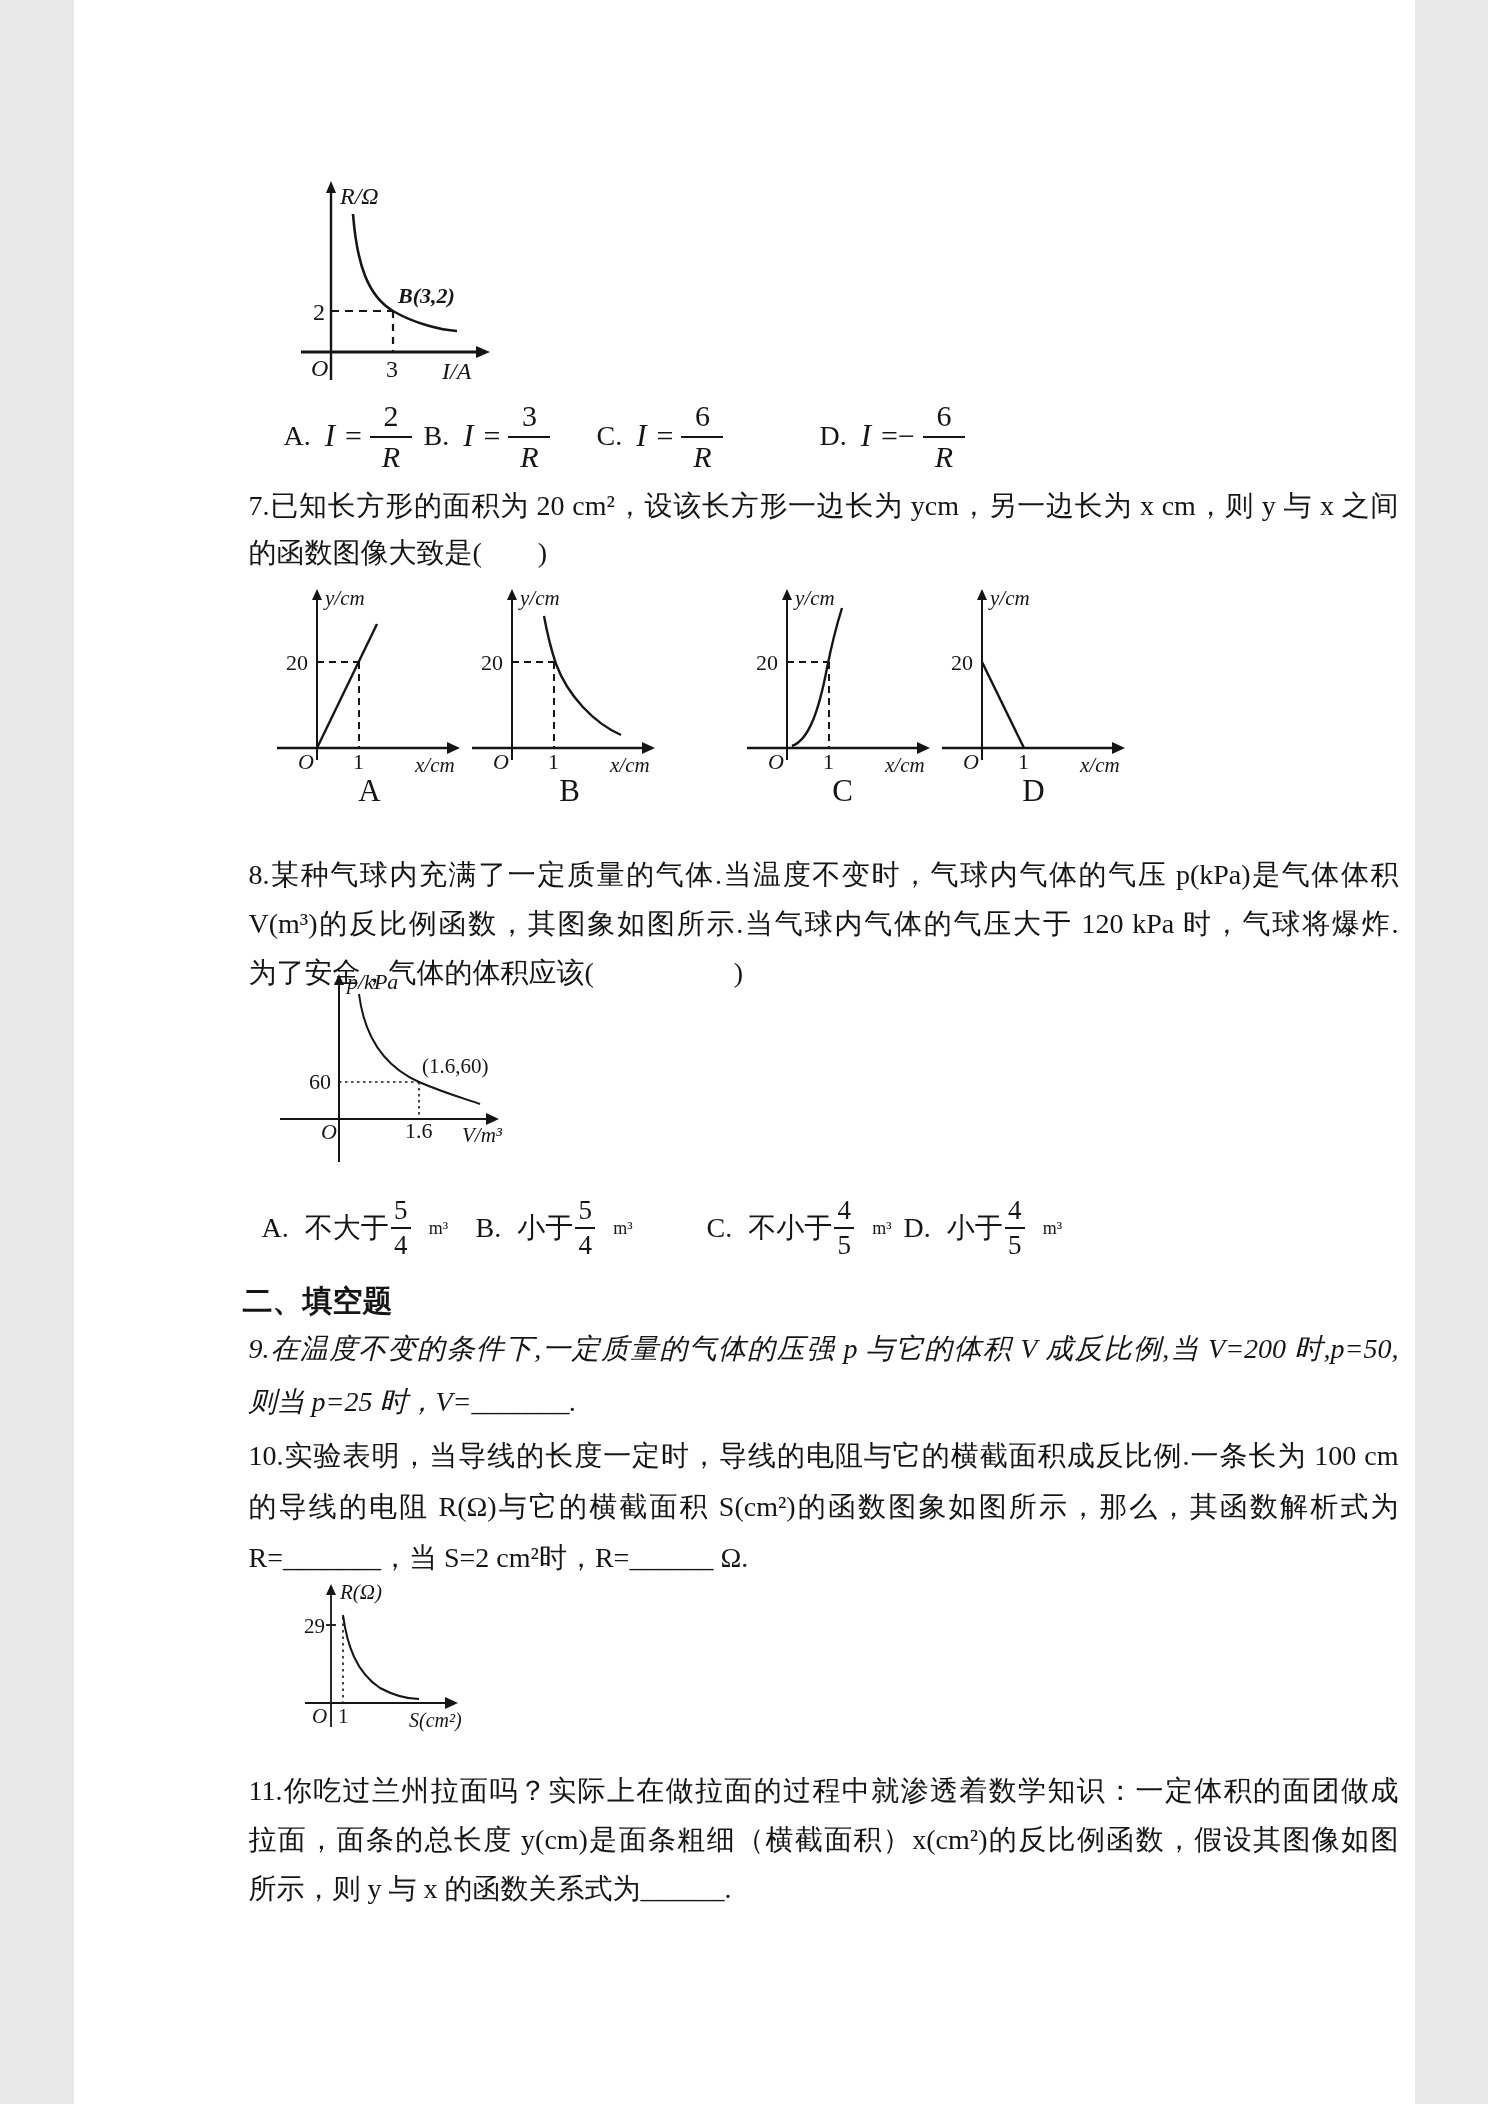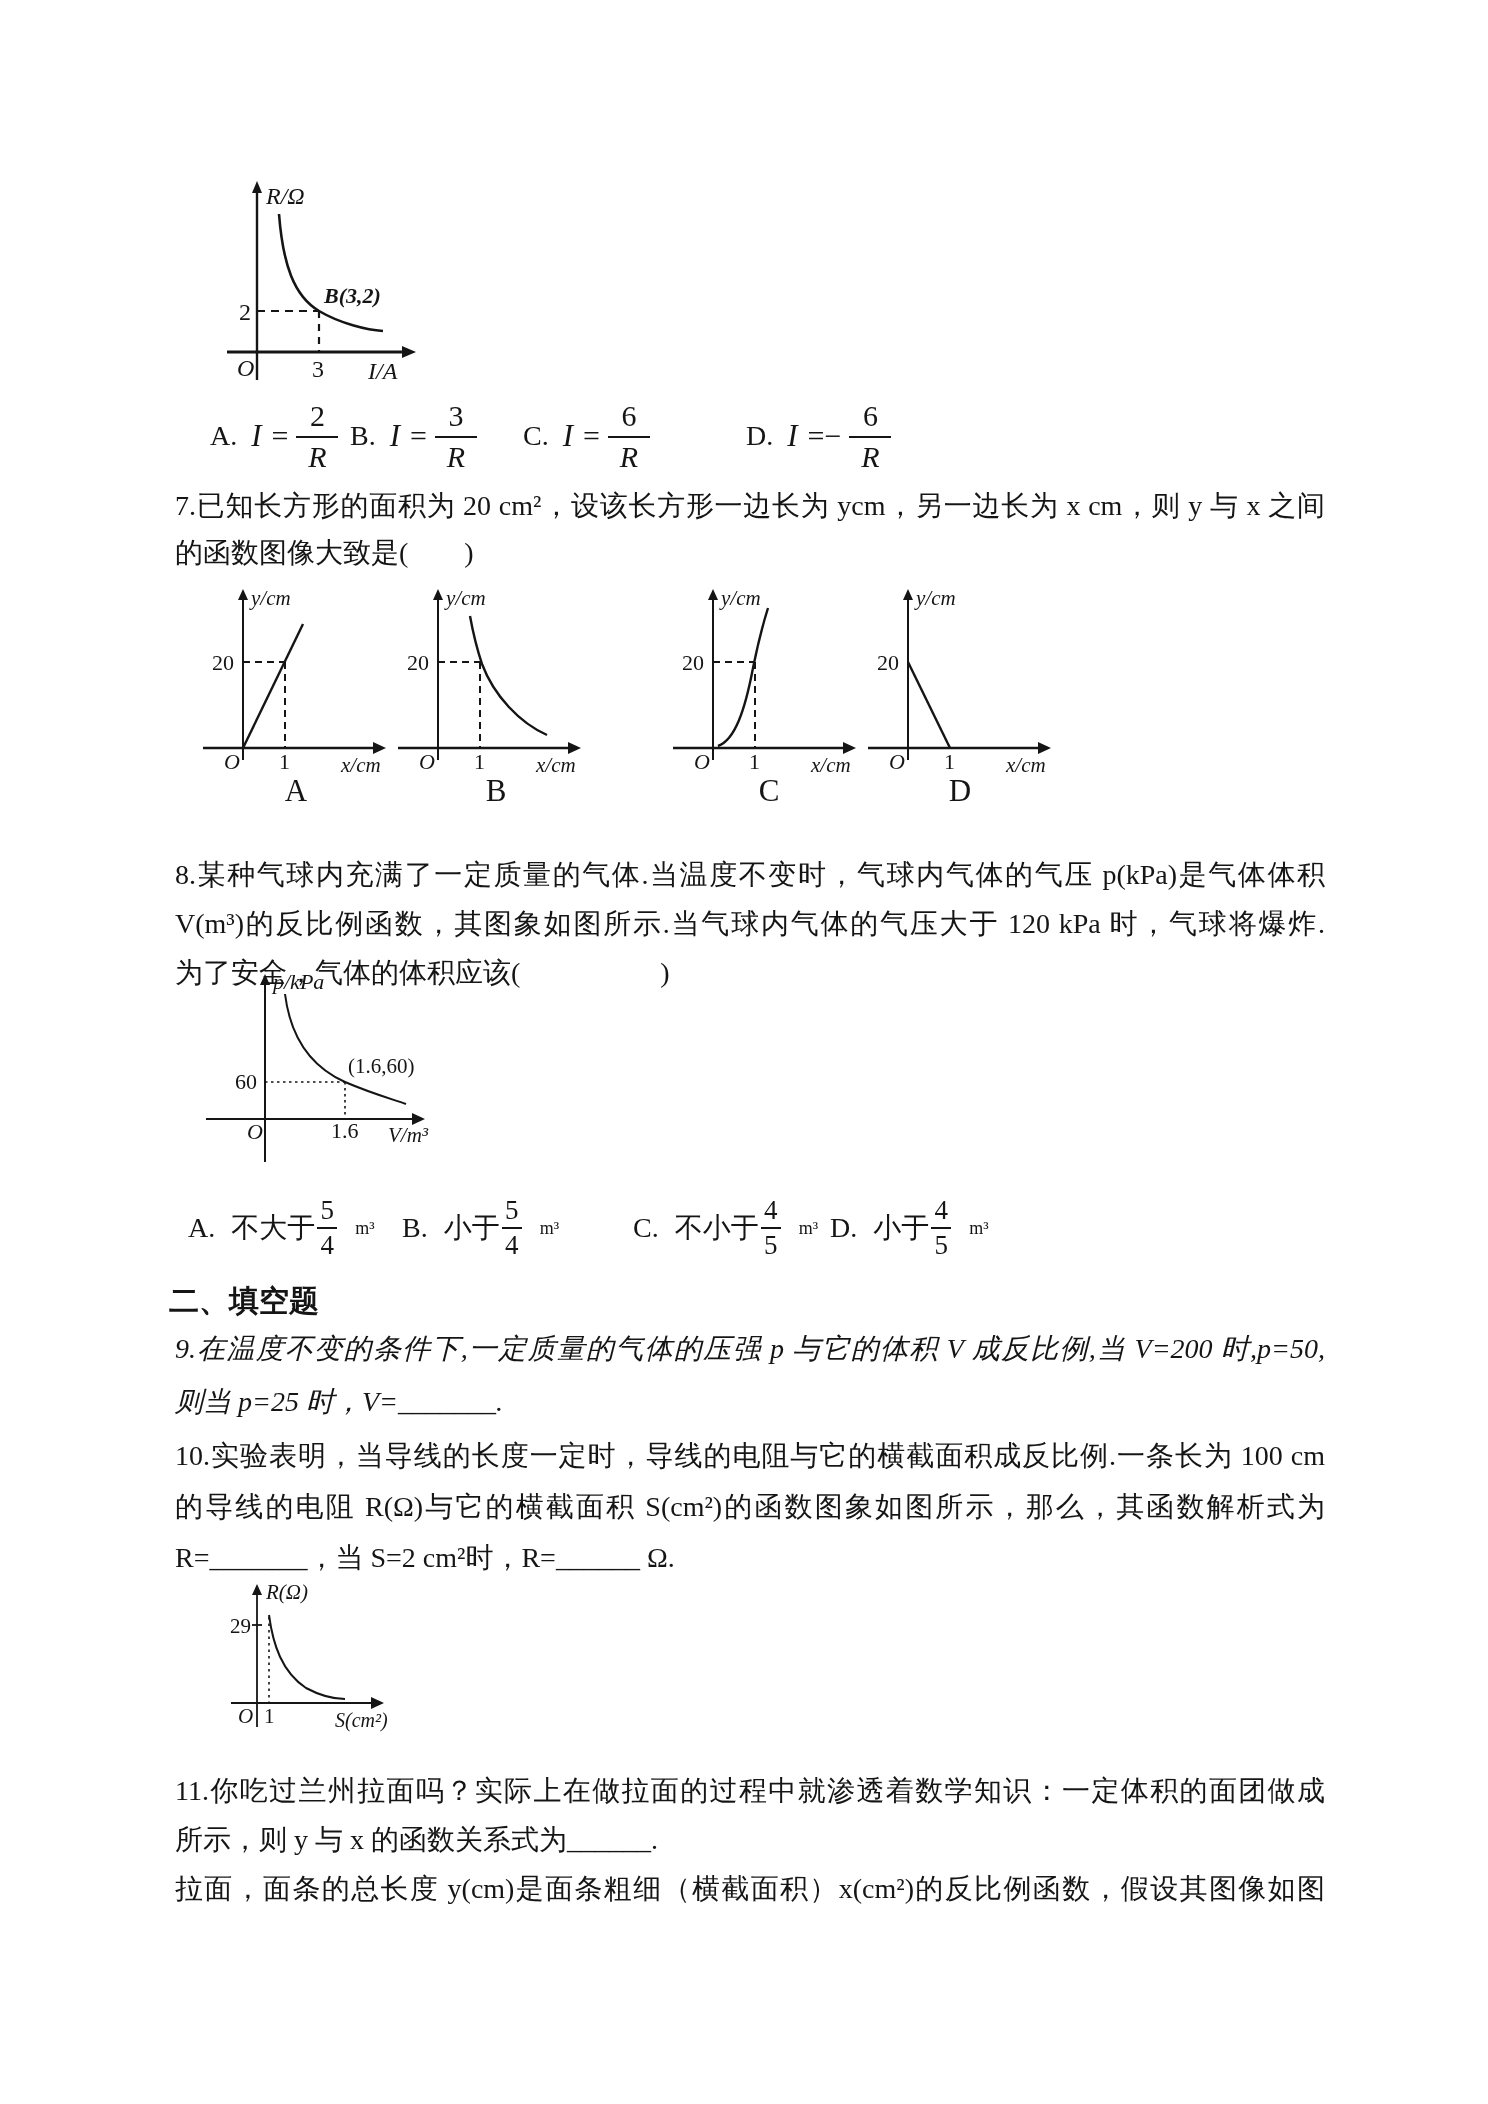--- a/index.html
+++ b/index.html
@@ -1,16 +1,16 @@
 <!DOCTYPE html>
 <html><head>
 <meta charset="utf-8">
 <style>
   html,body{margin:0;padding:0;background:#e8e8e8;}
-  .page{position:relative;width:1488px;height:2104px;background:#ffffff;margin:0 auto;
+  .page{position:relative;width:1341px;height:2104px;background:#ffffff;margin:0 auto;
         font-family:"Liberation Serif", serif;color:#151515;overflow:hidden;}
   .para{position:absolute;left:175px;width:1150px;font-size:28px;}
   .tline{display:block;text-align:justify;}
   .tline.full{text-align-last:justify;}
   .lh47 .tline{line-height:47px;}
   .lh49 .tline{line-height:49px;}
   .lh51 .tline{line-height:51px;}
   .lh53 .tline{line-height:53px;font-style:italic;}
   svg{position:absolute;overflow:visible;}
   svg text{font-family:"Liberation Serif", serif;fill:#151515;}
@@ -242,17 +242,17 @@
     <path d="M44,34 V120" fill="none" stroke="#151515" stroke-width="1.6" stroke-dasharray="2.5,4"></path>
     <text x="41" y="16" font-size="21" font-style="italic">R(Ω)</text>
     <text x="5" y="50" font-size="21">29</text>
     <text x="13" y="140" font-size="21" font-style="italic">O</text>
     <text x="39" y="140" font-size="21">1</text>
     <text x="110" y="144" font-size="20" font-style="italic">S(cm²)</text>
   </svg>
 
   <div class="para lh49" style="top:1766px">
     <span class="tline full">11.你吃过兰州拉面吗？实际上在做拉面的过程中就渗透着数学知识：一定体积的面团做成</span>
+    <span class="tline full">拉面，面条的总长度 y(cm)是面条粗细（横截面积）x(cm²)的反比例函数，假设其图像如图</span>
     <span class="tline">所示，则 y 与 x 的函数关系式为______.</span>
-    <span class="tline full">拉面，面条的总长度 y(cm)是面条粗细（横截面积）x(cm²)的反比例函数，假设其图像如图</span>
   </div>
 
 </div>
 
 </body></html>

